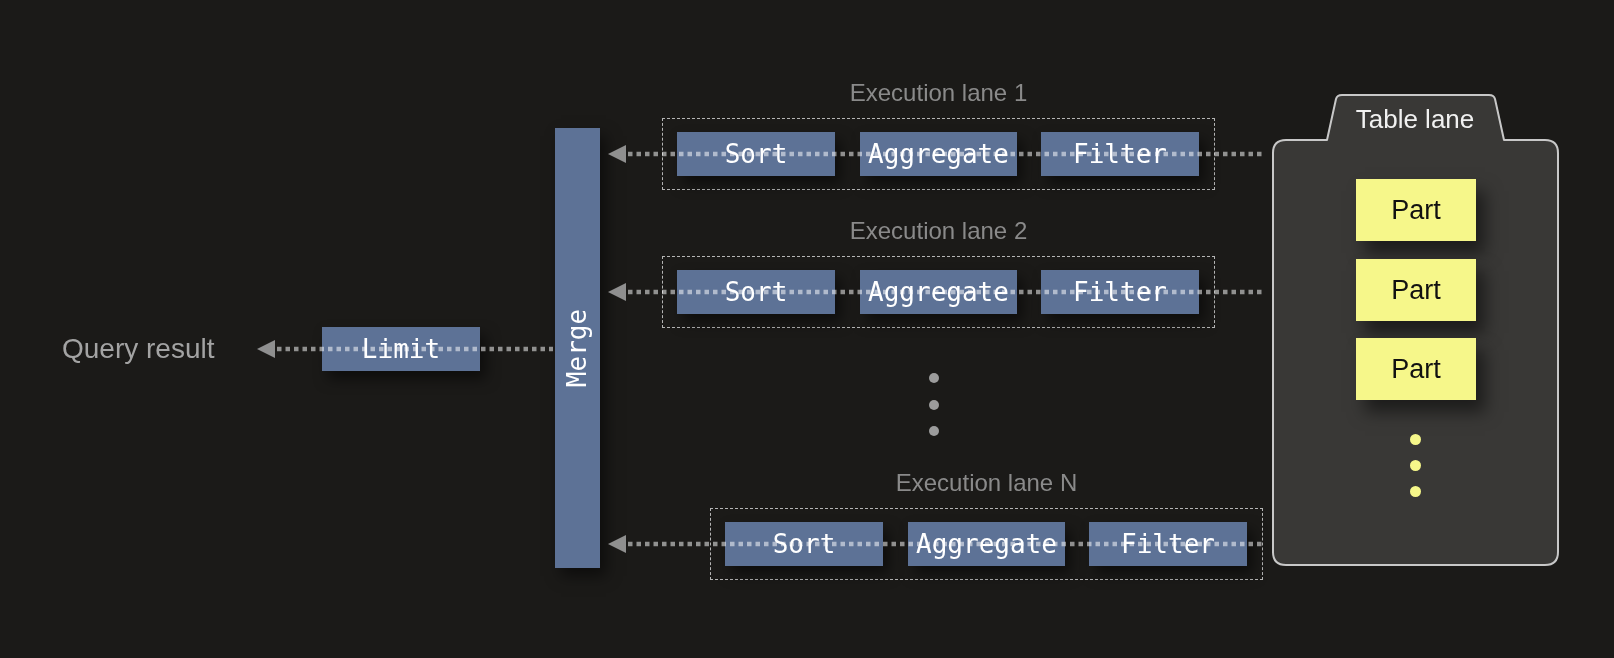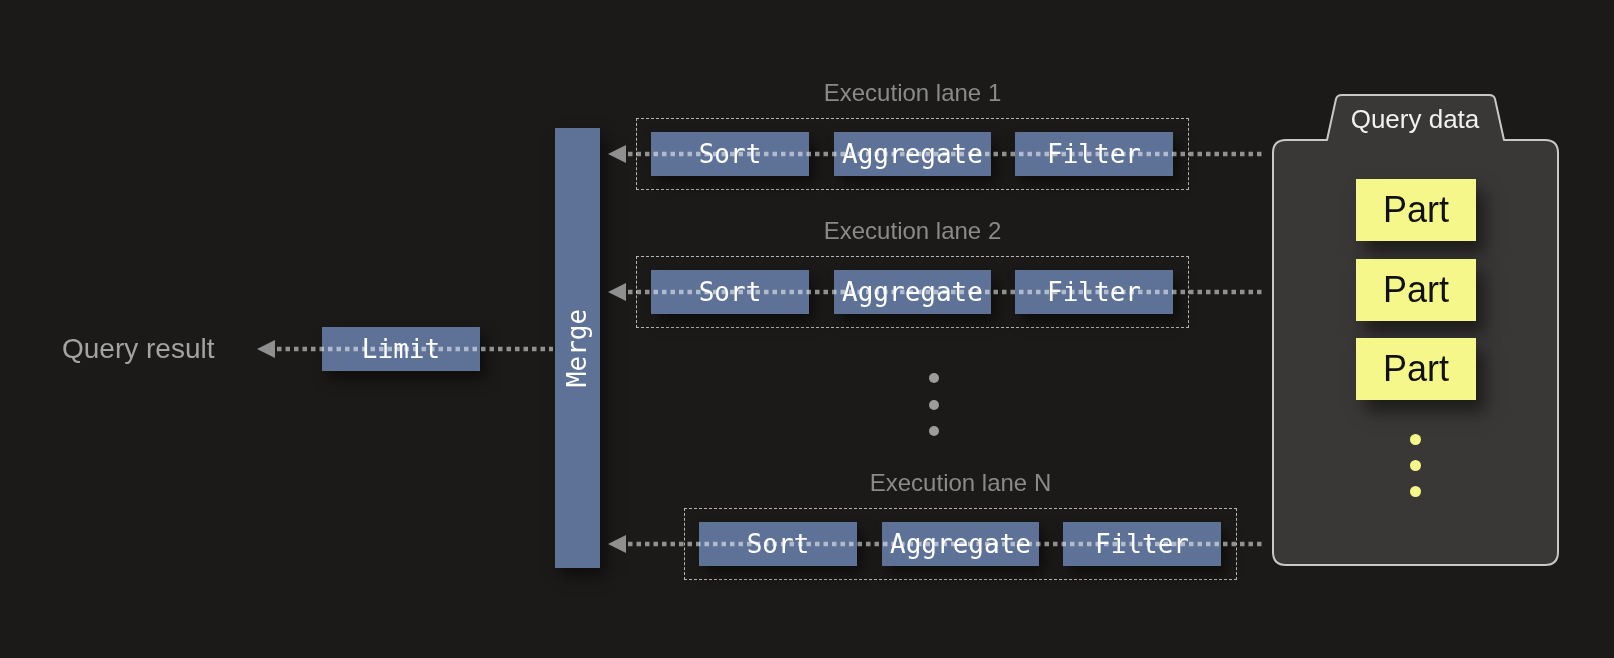--- a/index.html
+++ b/index.html
@@ -23,42 +23,42 @@
   #merge-node{
     position:absolute;left:555px;top:128px;width:45px;height:440px;background:#5d7296;
     display:flex;align-items:center;justify-content:center;
     box-shadow:6px 8px 14px rgba(0,0,0,.5);z-index:3;
   }
   #merge-node .vtext{
     transform:rotate(-90deg);color:#ffffff;white-space:nowrap;
     font-family:"DejaVu Sans Mono",monospace;font-size:26px;
   }
   .lane{
-    position:absolute;left:636px;width:553px;height:72px;
+    position:absolute;left:662px;width:553px;height:72px;
     border:1px dashed #b5b5b5;box-sizing:border-box;z-index:2;
   }
   .lane-label{
     position:absolute;left:0;right:0;top:-40px;height:28px;line-height:28px;
     text-align:center;color:#8a8a8a;font-size:24px;white-space:nowrap;
   }
   .lane .op{top:13px;}
   .op-sort{left:14px;width:158px;}
   .op-aggregate{left:197px;width:157px;}
   .op-filter{left:378px;width:158px;}
 
   .gray-dot{position:absolute;left:929px;width:10px;height:10px;border-radius:50%;background:#9c9c9c;z-index:3;}
   .yellow-dot{position:absolute;left:1410px;width:11px;height:11px;border-radius:50%;background:#f6f78a;z-index:3;}
 
   #table-title{
     position:absolute;left:1320px;top:103px;width:190px;text-align:center;
     color:#f1f1f1;font-size:26px;line-height:32px;z-index:3;white-space:nowrap;
   }
   .part{
     position:absolute;left:1356px;width:120px;height:62px;background:#f6f78a;
-    color:#111111;font-size:36px;display:flex;align-items:center;justify-content:center;
+    color:#111111;font-size:27px;display:flex;align-items:center;justify-content:center;
     box-shadow:9px 12px 16px rgba(0,0,0,.5);z-index:3;
   }
 </style>
 </head>
 <body>
 
 <div id="canvas">
 
   <svg id="bg-layer" class="layer">
     <path d="M 1273 553 L 1273 153 Q 1273 140 1286 140 L 1327 140 L 1336 99 Q 1337 95 1342 95
@@ -94,21 +94,21 @@
     <div class="gray-dot" style="top:426px;"></div>
   </div>
 
   <div class="lane" style="top:508px;margin-left:48px;">
     <div class="lane-label">Execution lane N</div>
     <div class="op op-sort">Sort</div>
     <div class="op op-aggregate">Aggregate</div>
     <div class="op op-filter">Filter</div>
   </div>
 
-  <div id="table-title">Query data</div>
+  <div id="table-title">Table lane</div>
   <div class="part" style="top:179px;">Part</div>
   <div class="part" style="top:259px;">Part</div>
   <div class="part" style="top:338px;">Part</div>
   <div>
     <div class="yellow-dot" style="top:434px;"></div>
     <div class="yellow-dot" style="top:460px;"></div>
     <div class="yellow-dot" style="top:486px;"></div>
   </div>
 
   <svg id="fx-layer" class="layer">

